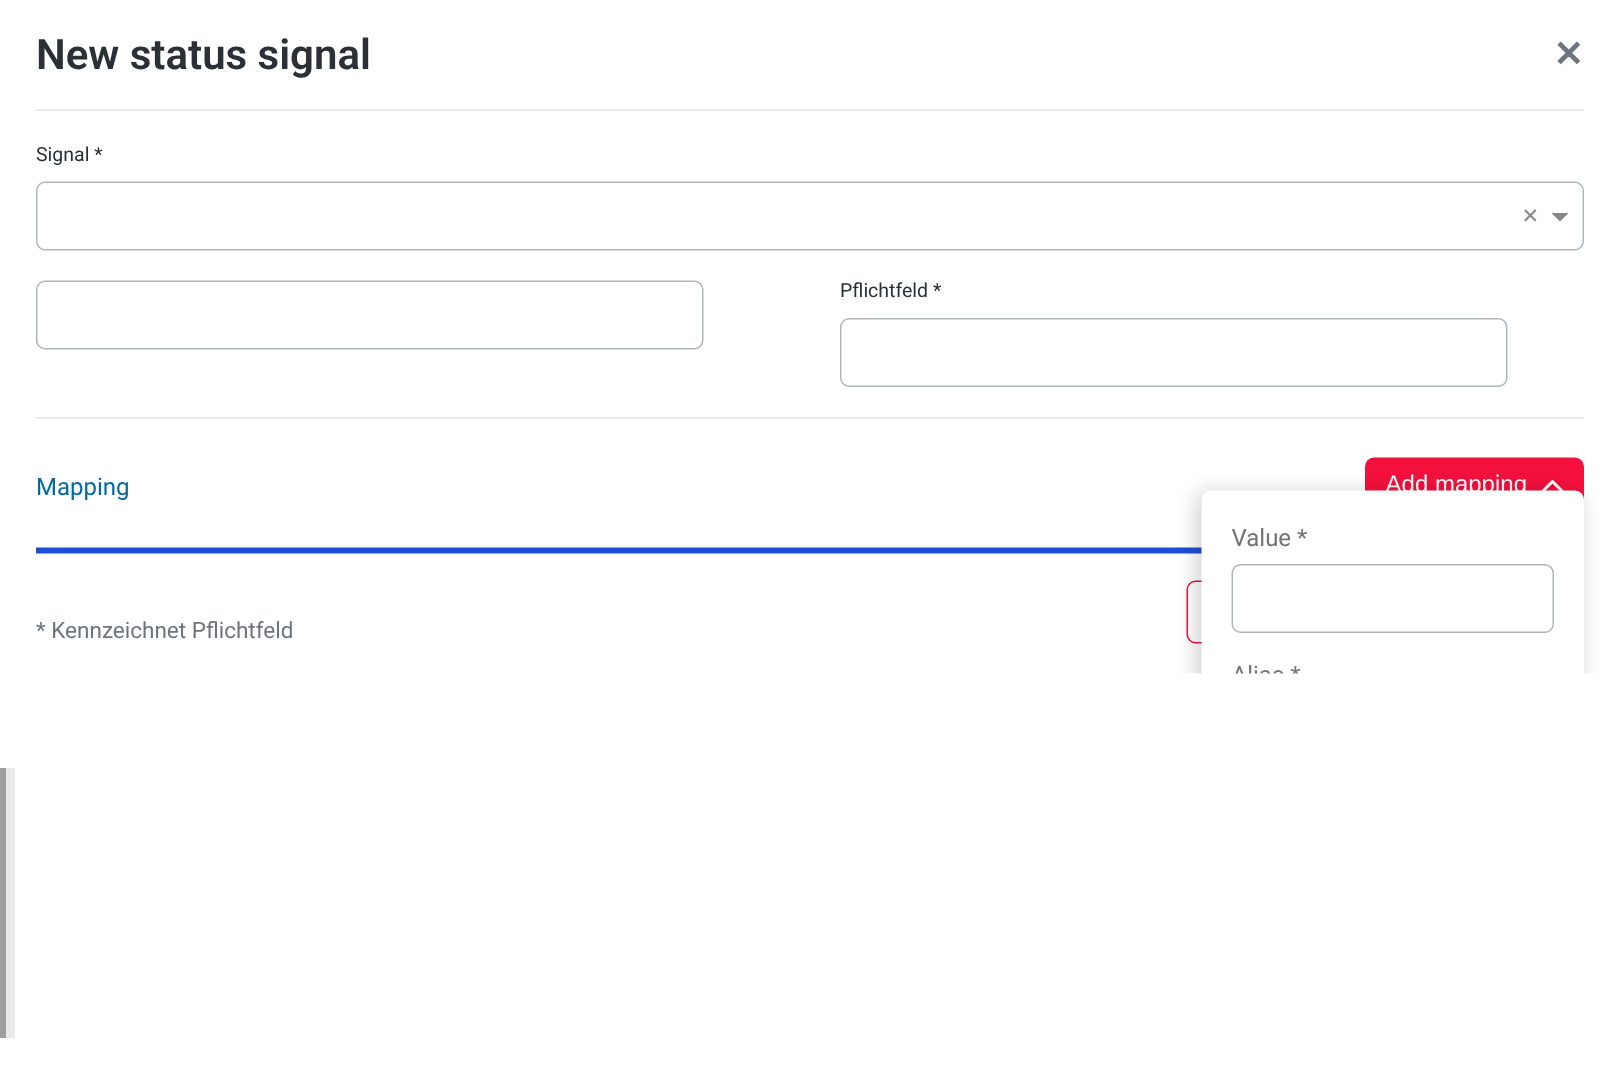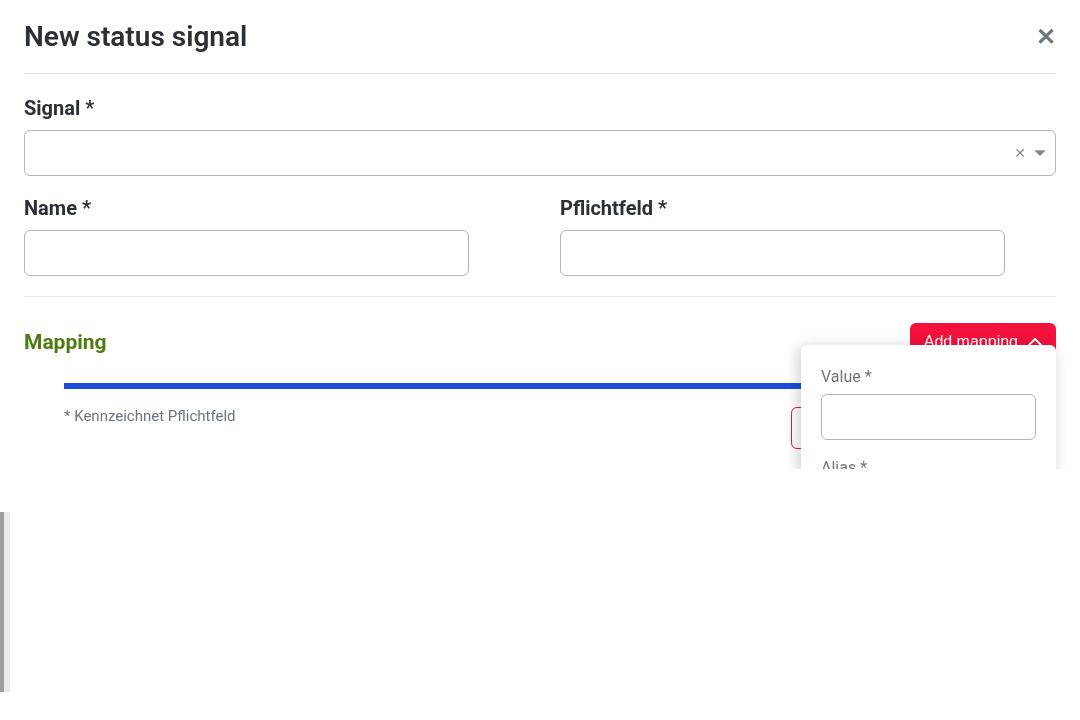--- a/index.html
+++ b/index.html
@@ -34,22 +34,22 @@
     color: #6c757d;
     cursor: pointer;
     font-weight: bold;
     line-height: 1;
   }
   .form-group {
     margin-bottom: 20px;
   }
   .form-label {
     display: block;
-    font-size: 20px;
-    font-weight: 700;
+    font-size: 13px;
+    font-weight: 400;
     color: #2b2f36;
     margin-bottom: 10px;
   }
   .form-row {
     display: flex;
     gap: 40px;
   }
   .form-col {
     flex: 1;
     min-width: 0;
@@ -95,47 +95,46 @@
     display: flex;
     justify-content: space-between;
     align-items: center;
     border-top: 1px solid #e5e5e5;
     padding-top: 26px;
     padding-bottom: 22px;
     margin-bottom: 0;
     position: relative;
   }
   .section-title {
-    font-size: 21px;
-    font-weight: 700;
-    color: #4d7c0f;
+    font-size: 16px;
+    font-weight: 400;
+    color: #0369a1;
   }
   .add-mapping-btn {
     background: #f5113e;
     color: #fff;
     border: none;
     font-size: 16px;
     font-weight: 500;
     padding: 10px 14px;
     border-radius: 6px;
     cursor: pointer;
     display: inline-flex;
     align-items: center;
     gap: 10px;
   }
   .add-mapping-btn svg { display:block; }
 
   .footer-row {
-    border-top: 6px solid #1d4ed8;
+    border-top: 4px solid #1d4ed8;
     padding-top: 18px;
     display: flex;
     justify-content: space-between;
-    align-items: flex-start;
-    position: relative;
-    margin-left: 40px;
+    align-items: flex-end;
+    position: relative;
   }
   .footnote {
     color: #6c757d;
     font-size: 15px;
   }
   .cancel-btn {
     background: #fff;
     color: #f5113e;
     border: 1px solid #f5113e;
     font-size: 17px;
@@ -214,21 +213,20 @@
               <path d="M1 1.5L6 6.5L11 1.5" stroke="#888" stroke-width="1" fill="#888"></path>
               <polygon points="1,1.5 11,1.5 6,6.5" fill="#888"></polygon>
             </svg>
         </span>
       </div>
     </div>
   </div>
 
   <div class="form-row">
     <div class="form-col form-group">
-      <label class="form-label">Name *</label>
       <input type="text" class="form-control" value="" style="">
     </div>
     <div class="form-col form-group">
       <label class="form-label">Pflichtfeld *</label>
       <input type="text" class="form-control" value="" style="">
     </div>
   </div>
 
   <div class="section-header">
     <div class="section-title">Mapping</div>

